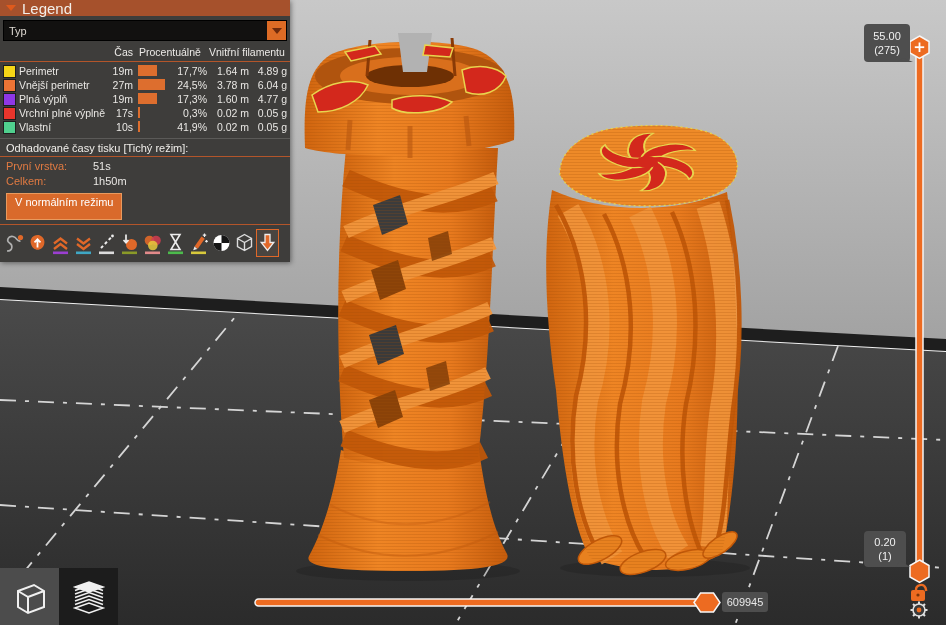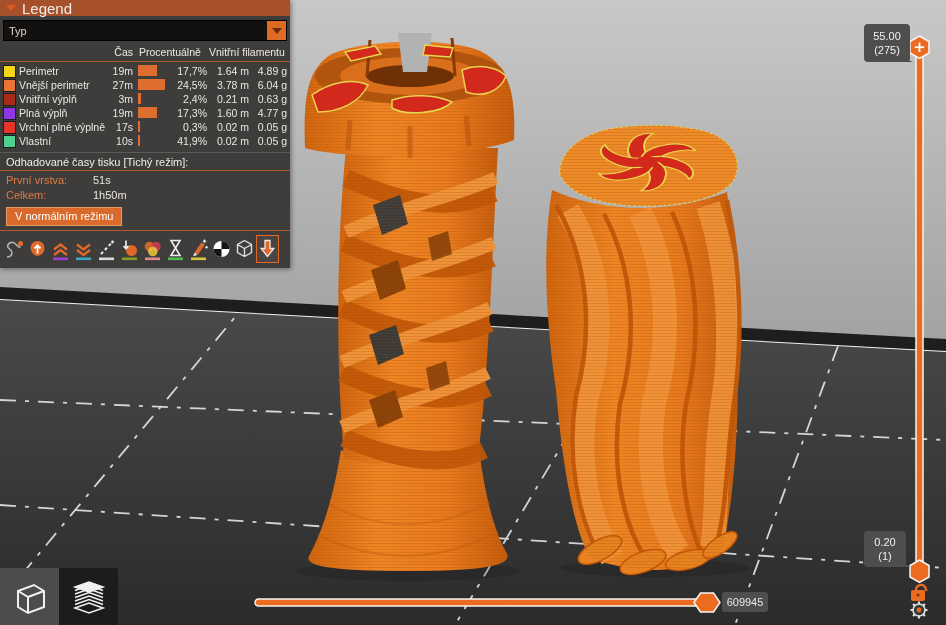--- a/index.html
+++ b/index.html
@@ -38,21 +38,21 @@
   .swatch{width:13px;height:13px;border:1px solid #1d1d1d;box-sizing:border-box;}
   .c-time,.c-pct,.c-len,.c-wt{text-align:right;white-space:nowrap;}
   .c-barwrap{padding-left:5px;}
   .c-bar{height:11px;background:#dd6e2e;}
 
   .est-title{padding:1px 6px;color:#f0eeea;}
   .est-row{display:flex;padding:1px 6px;line-height:13px;}
   .est-row .lab{width:87px;color:#e07a42;}
   .mode-btn{
     display:inline-block;margin:4px 6px 3px;background:#d96a2b;border:1px solid #e89a5e;
-    color:#fff;padding:2px 8px 3px;font-size:11px;cursor:default;
+    color:#fff;padding:2px 8px 11px;font-size:11px;cursor:default;
   }
   .iconbar{display:flex;gap:2px;align-items:flex-end;padding:3px 4px 6px;}
   .ico{width:21px;height:26px;display:block;}
   .ico-box{display:flex;}
   .ico-box.active{outline:1px solid #e06829;background:#4a4540;}
 
   
   .viewbtns{position:absolute;left:0;bottom:0;display:flex;z-index:4;}
   .viewbtn{width:59px;height:57px;display:flex;align-items:center;justify-content:center;background:#4c4c4c;}
   .viewbtn.active{background:#1c1c1c;}
@@ -294,29 +294,20 @@
       <div class="lgrid">
       <span class="swatch" style="background: rgb(237, 116, 53);"></span>
       <span>Vnější perimetr</span>
       <span class="c-time">27m</span>
       <span class="c-barwrap"><span class="c-bar" style="display: inline-block; width: 26.95px;"></span></span>
       <span class="c-pct">24,5%</span>
       <span class="c-len">3.78 m</span>
       <span class="c-wt">6.04 g</span>
     </div>
       <div class="lgrid">
-      <span class="swatch" style="background: rgb(171, 42, 23);"></span>
-      <span>Vnitřní výplň</span>
-      <span class="c-time">3m</span>
-      <span class="c-barwrap"><span class="c-bar" style="display: inline-block; width: 2.64px;"></span></span>
-      <span class="c-pct">2,4%</span>
-      <span class="c-len">0.21 m</span>
-      <span class="c-wt">0.63 g</span>
-    </div>
-      <div class="lgrid">
       <span class="swatch" style="background: rgb(143, 55, 229);"></span>
       <span>Plná výplň</span>
       <span class="c-time">19m</span>
       <span class="c-barwrap"><span class="c-bar" style="display: inline-block; width: 19.03px;"></span></span>
       <span class="c-pct">17,3%</span>
       <span class="c-len">1.60 m</span>
       <span class="c-wt">4.77 g</span>
     </div>
       <div class="lgrid">
       <span class="swatch" style="background: rgb(232, 53, 44);"></span>

